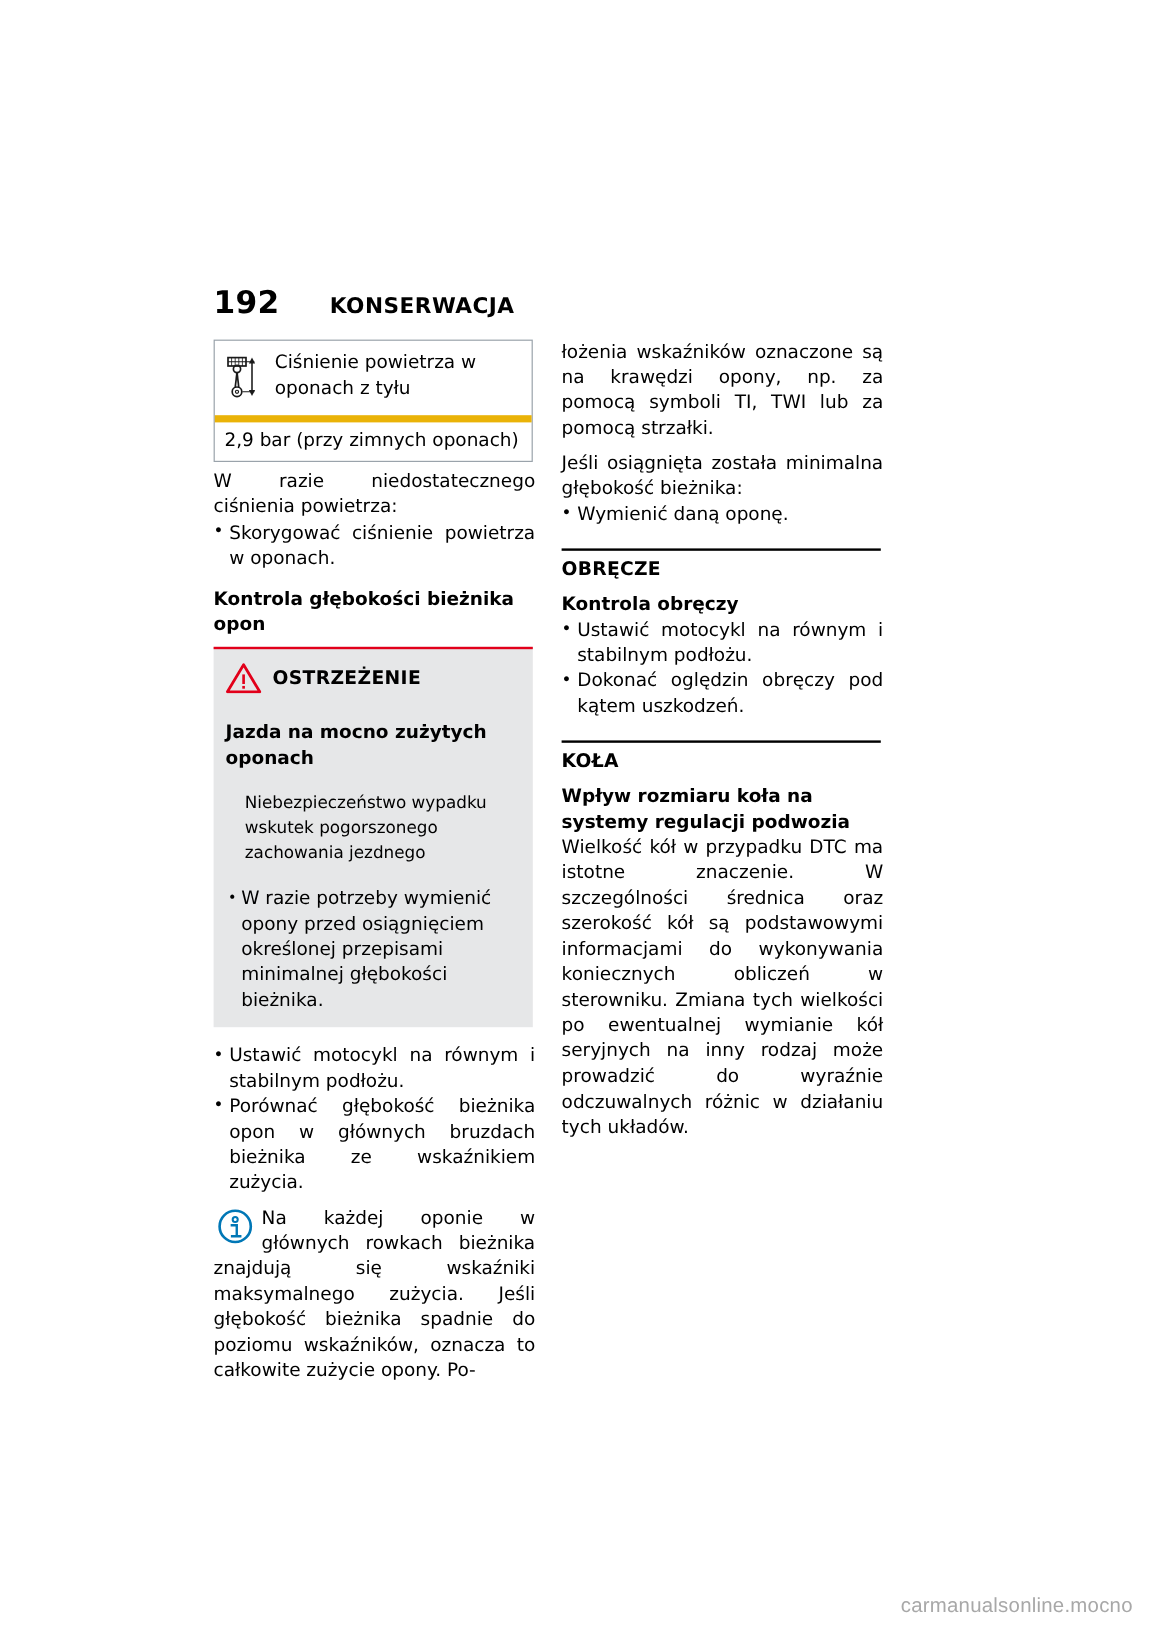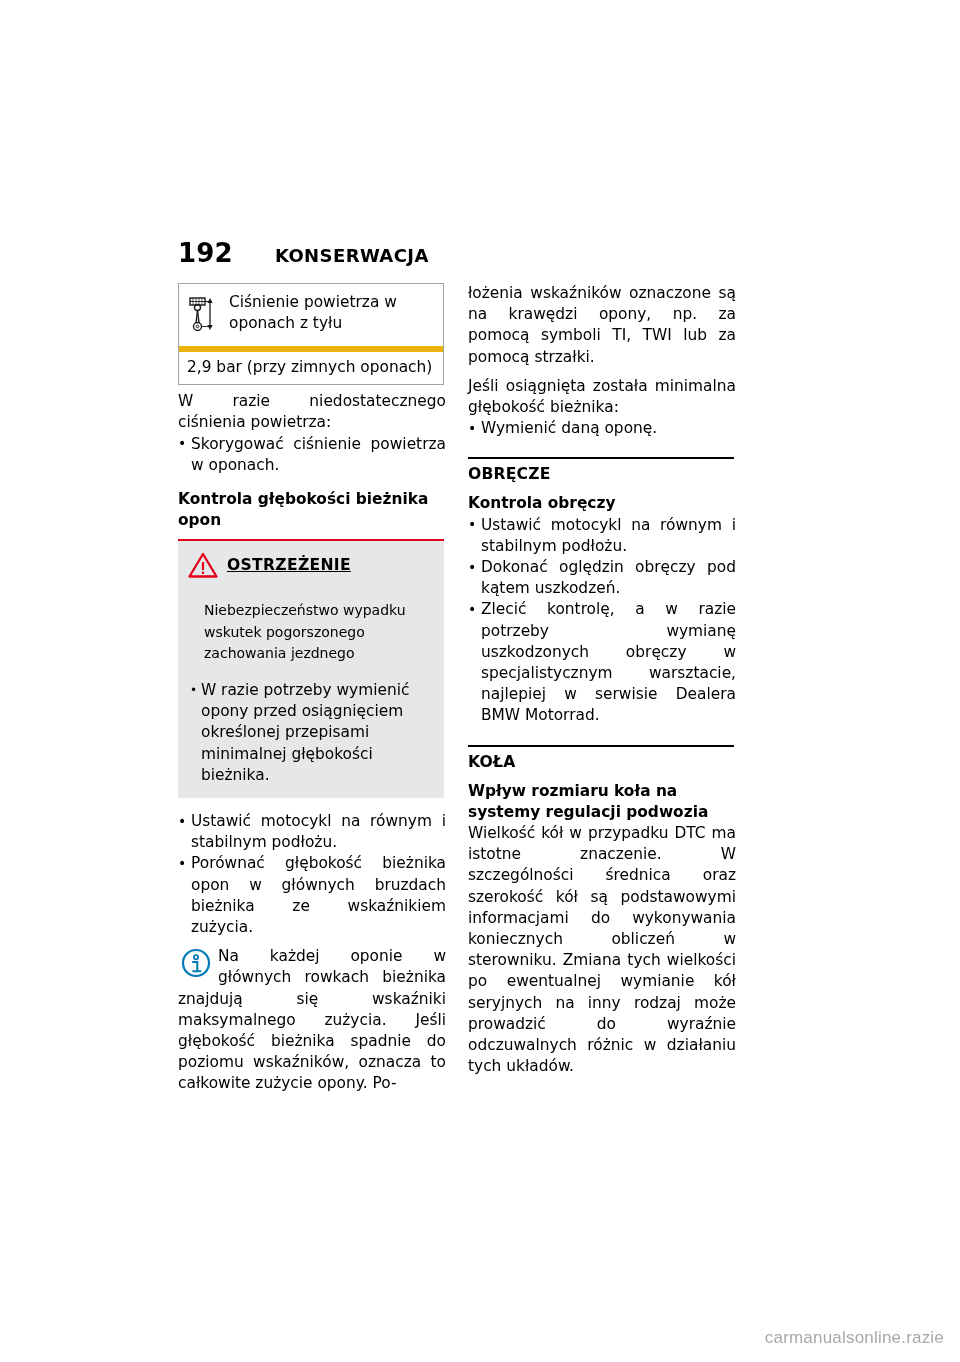--- a/index.html
+++ b/index.html
@@ -146,21 +146,20 @@
     width: 266px;
     box-sizing: border-box;
     background: #e6e7e8;
     border-top: 2.4px solid #e2001a;
     padding: 11px 10px 11px 10px;
   }
   .warning-head {
     display: flex;
     align-items: center;
     margin-bottom: 22px;
-    text-decoration: underline;
   }
   .warning-icon {
     width: 30px;
     height: 26px;
     margin-right: 9px;
     flex: 0 0 auto;
   }
   .warning-title {
     font-size: 15.6px;
     font-weight: bold;
@@ -273,20 +272,21 @@
 
     <div class="warning-box">
       <div class="warning-head">
         <svg class="warning-icon" viewBox="0 0 30 26" xmlns="http://www.w3.org/2000/svg">
           <path d="M15 2 L28.5 24.5 L1.5 24.5 Z" fill="none" stroke="#e2001a" stroke-width="2.3" stroke-linejoin="round"></path>
           <rect x="13.9" y="10" width="2.2" height="8" fill="#e2001a"></rect>
           <rect x="13.9" y="19.6" width="2.2" height="2.3" fill="#e2001a"></rect>
         </svg>
         <span class="warning-title">OSTRZEŻENIE</span>
       </div>
+      <p class="warning-sub">Jazda na mocno zużytych oponach</p>
       <p class="warning-text">Niebezpieczeństwo wypadku wskutek pogorszonego zachowania jezdnego</p>
       <ul class="warn-bullets">
         <li>W razie potrzeby wymienić opony przed osiągnięciem określonej przepisami minimalnej głębokości bieżnika.</li>
       </ul>
     </div>
 
     <div class="gap-md"></div>
 
     <ul class="bullets">
       <li>Ustawić motocykl na równym i stabilnym podłożu.</li>
@@ -320,28 +320,27 @@
 
     <div class="gap-lg"></div>
 
     <div class="section-rule"></div>
     <h2 class="section">OBRĘCZE</h2>
     <div class="gap-sm"></div>
     <h3 class="subhead">Kontrola obręczy</h3>
     <ul class="bullets">
       <li>Ustawić motocykl na równym i stabilnym podłożu.</li>
       <li>Dokonać oględzin obręczy pod kątem uszkodzeń.</li>
-      <li>Zlecić kontrolę, a w razie potrzeby wymianę uszkodzonych obręczy w specjalistycznym warsztacie, najlepiej w serwisie Dealera BMW Motorrad.</li>
     </ul>
 
     <div class="gap-lg"></div>
 
     <div class="section-rule"></div>
     <h2 class="section">KOŁA</h2>
     <div class="gap-sm"></div>
     <h3 class="subhead">Wpływ rozmiaru koła na systemy regulacji podwozia</h3>
     <p class="para">Wielkość kół w przypadku DTC ma istotne znaczenie. W szczególności średnica oraz szerokość kół są podstawowymi informacjami do wykonywania koniecznych obliczeń w sterowniku. Zmiana tych wielkości po ewentualnej wymianie kół seryjnych na inny rodzaj może prowadzić do wyraźnie odczuwalnych różnic w działaniu tych układów.</p>
 
   </div>
 
-  <div class="footer-mark">carmanualsonline.razie</div>
+  <div class="footer-mark">carmanualsonline.mocno</div>
 
 </div>
 
 </body></html>

